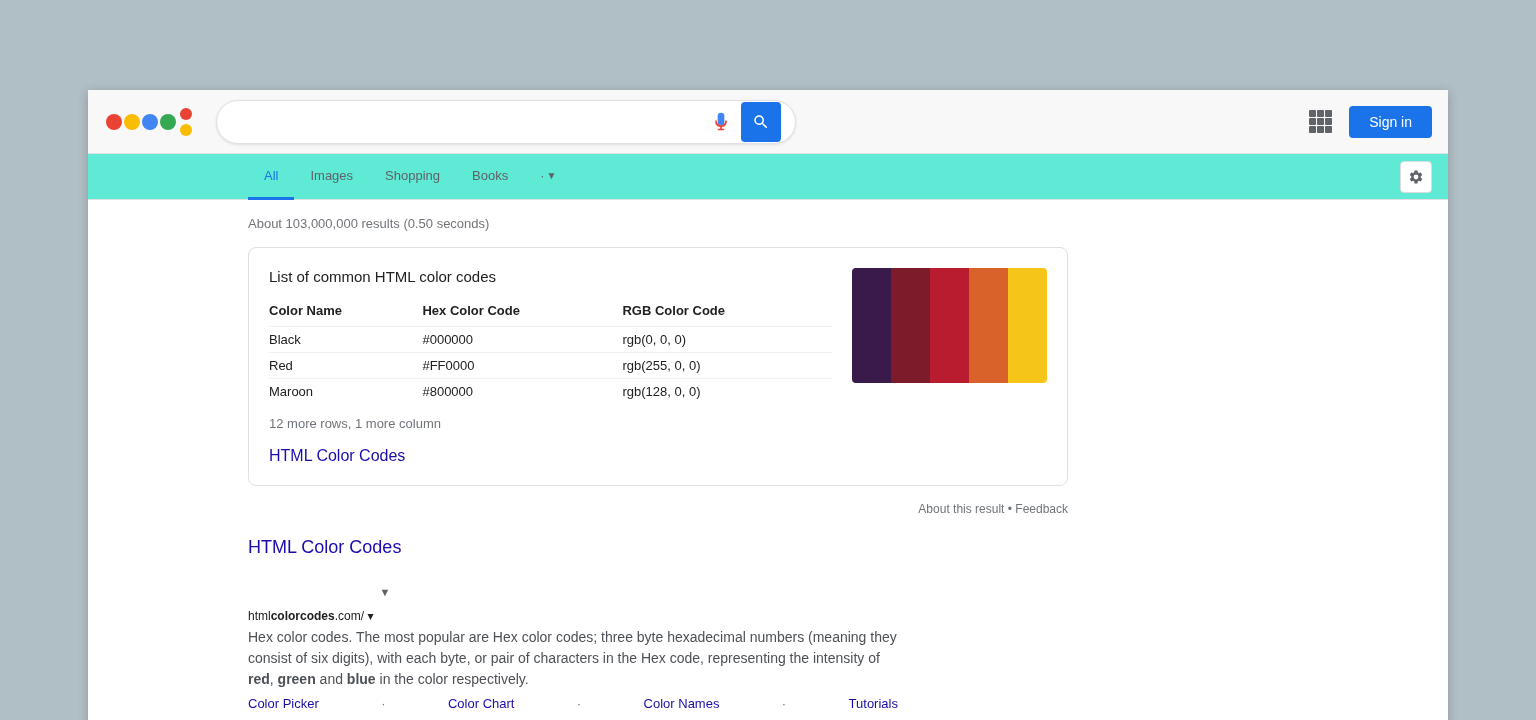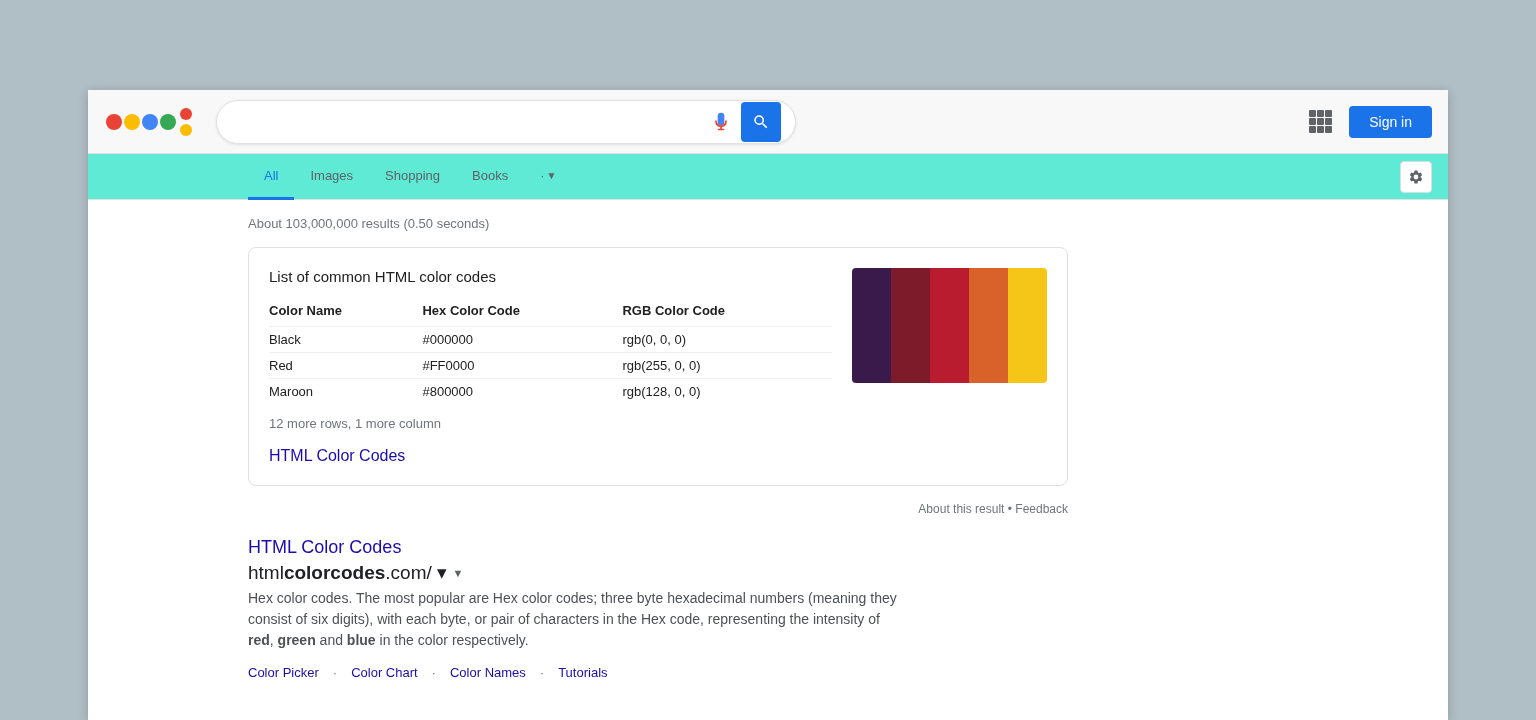--- a/index.html
+++ b/index.html
@@ -255,39 +255,41 @@
       line-height: 1.3;
     }
     .result-url-row {
       display: flex;
       align-items: center;
       gap: 6px;
       margin: 2px 0 4px;
     }
     .result-url {
       color: #202124;
-      font-size: 19px;
+      font-size: 12px;
+      margin-top: 48px;
     }
     .result-url strong { font-weight: 700; }
     .result-url-arrow {
       color: #5f6368;
       font-size: 11px;
       cursor: pointer;
     }
     .result-snippet {
       color: #4d5156;
       font-size: 14px;
       line-height: 1.5;
     }
     .result-snippet strong { font-weight: 700; }
     .result-links {
       display: flex;
-      gap: 8px;
+      gap: 0;
       flex-wrap: wrap;
-      margin-top: 14px;
+      margin-top: 6px;
+      justify-content: space-between;
     }
     .result-link {
       color: #1a0dab;
       font-size: 13px;
       text-decoration: none;
     }
     .result-link-sep {
       color: #70757a;
       margin: 0 6px;
       font-size: 13px;

